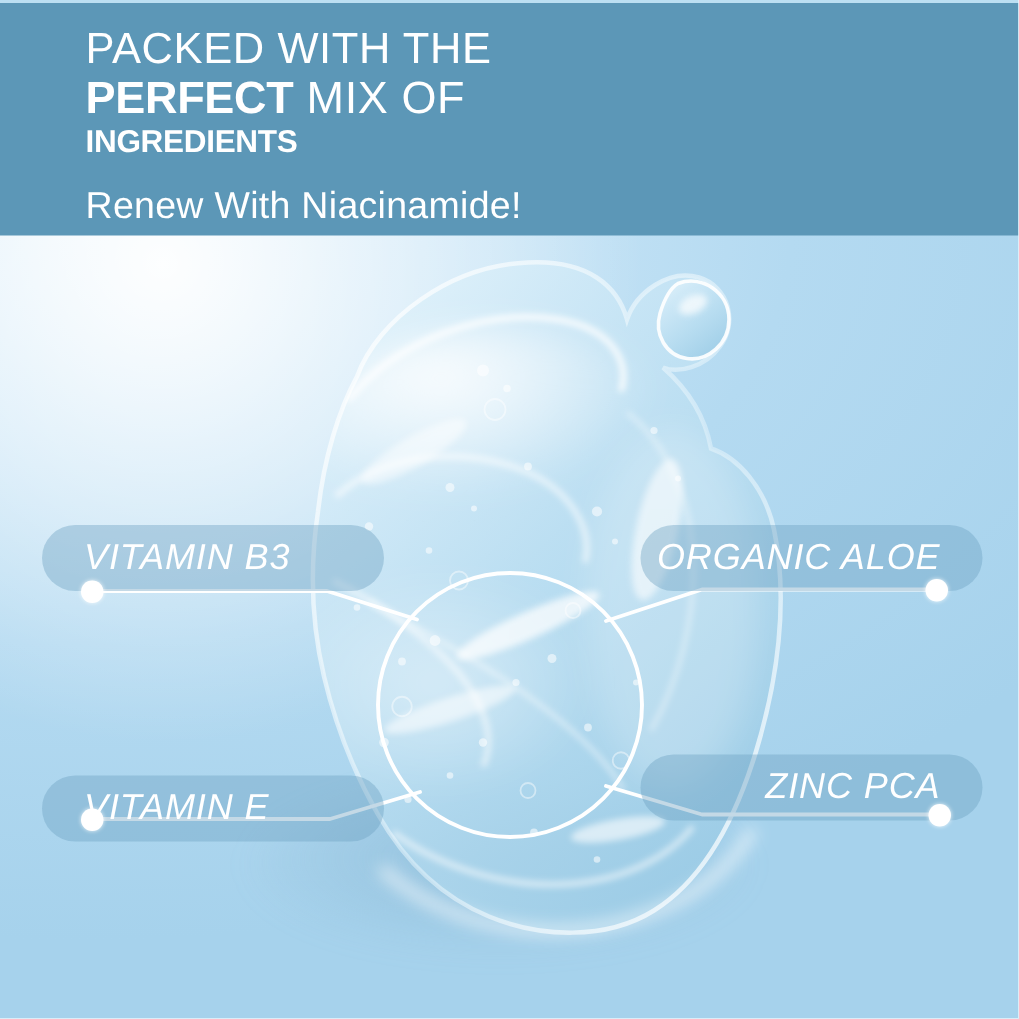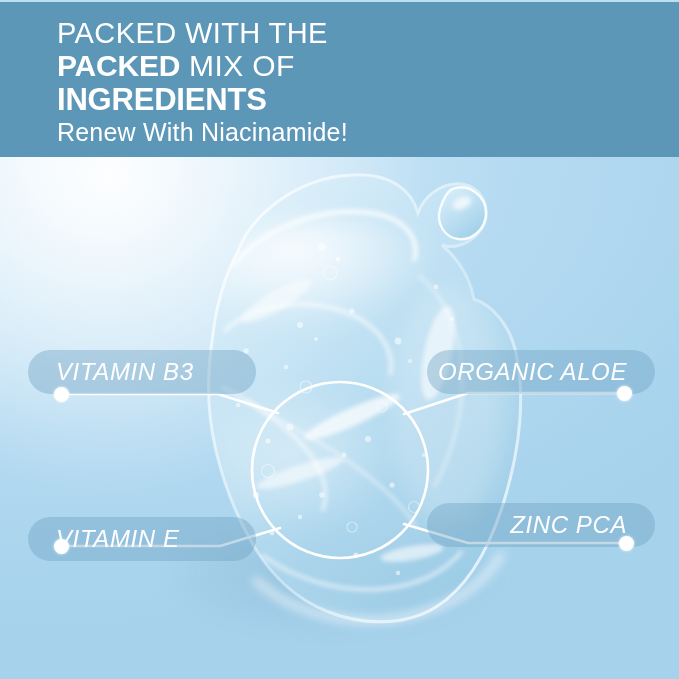--- a/index.html
+++ b/index.html
@@ -47,22 +47,22 @@
     font-size: 30px;
     font-weight: 300;
     letter-spacing: 0.4px;
     margin-bottom: 3px;
   }
   .hl-2 .bold, .hl-3 {
     font-weight: 800;
     letter-spacing: -0.2px;
   }
   .hl-3 {
-    font-size: 31px;
-    margin-bottom: 5px;
+    font-size: 21px;
+    margin-bottom: 20px;
   }
   .hl-4 {
     font-size: 25px;
     font-weight: 300;
     letter-spacing: 0.2px;
     text-align: center;
   }
 
   
   .stage {
@@ -291,21 +291,21 @@
       <path d="M62,394 L218,394 L278,413"></path>
       <path d="M625,393 L468,393 L404,414"></path>
       <path d="M61,546 L220,546 L280,528"></path>
       <path d="M627,543 L468,543 L404,524"></path>
     </g>
   </svg>
 
   <div class="header-band">
     <div class="headline">
       <span class="hl-line hl-1">PACKED WITH THE</span>
-      <span class="hl-line hl-2"><span class="bold">PACKED</span><span> MIX OF</span></span>
+      <span class="hl-line hl-2"><span class="bold">PERFECT</span><span> MIX OF</span></span>
       <span class="hl-line hl-3">INGREDIENTS</span>
       <span class="hl-line hl-4">Renew With Niacinamide!</span>
     </div>
   </div>
 
   <div class="callouts">
     <div class="pill left pill-b3 hit">
       <span>VITAMIN B3</span>
     </div>
     <div class="dot dot-b3"></div>

